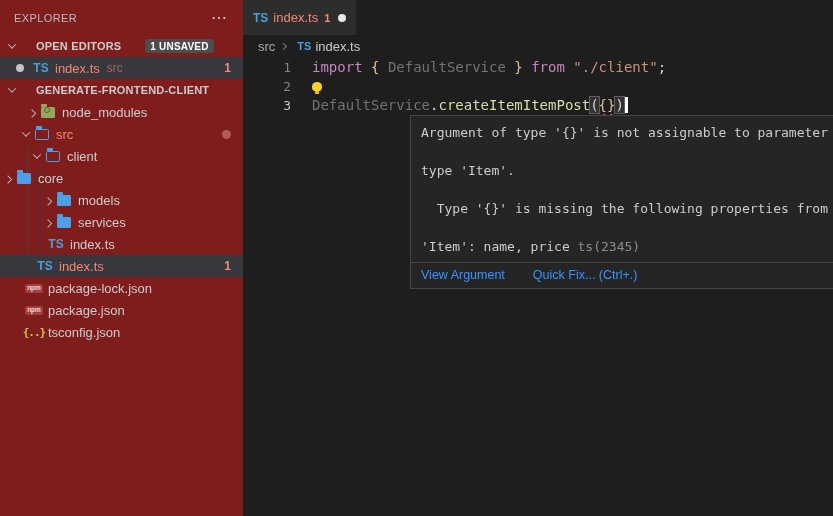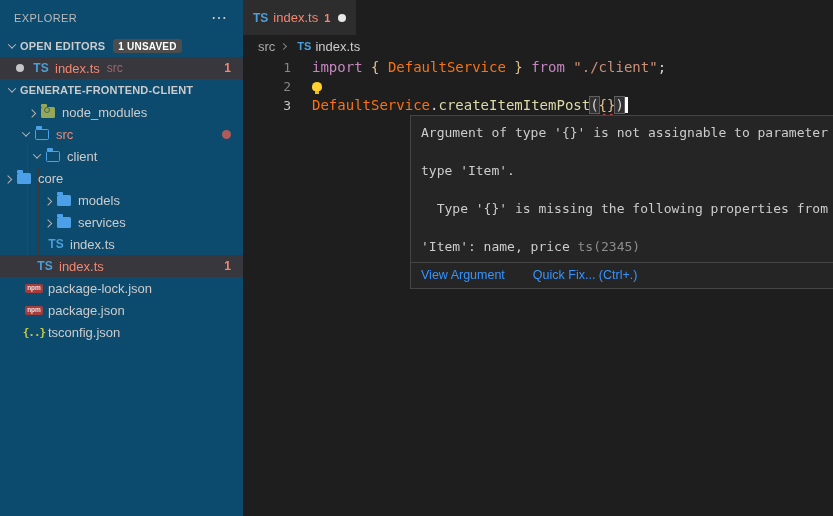--- a/index.html
+++ b/index.html
@@ -6,26 +6,26 @@
   html,body { width:833px; height:516px; overflow:hidden; }
   body {
     position:relative;
     background:#1e1e1e;
     font-family:"Liberation Sans", sans-serif;
     color:#cccccc;
     -webkit-font-smoothing:antialiased;
   }
 
   
-  .sidebar { position:absolute; left:0; top:0; width:243px; height:516px; background:#0c4a6e; overflow:hidden; }
+  .sidebar { position:absolute; left:0; top:0; width:243px; height:516px; background:#7f1d1d; overflow:hidden; }
   .sb-title { height:35px; display:flex; align-items:center; padding:0 12px 0 14px; }
   .sb-title-text { font-size:11px; color:#bbbbbb; letter-spacing:0.4px; flex:1; }
   .more-icon { color:#cccccc; font-size:16px; line-height:10px; cursor:pointer; padding:0 4px; }
 
-  .sect-header { height:22px; display:flex; align-items:center; font-size:11px; font-weight:bold; color:#cccccc; padding-left:4px; }
+  .sect-header { height:22px; display:flex; align-items:center; font-size:11px; font-weight:bold; color:#cccccc; padding-left:4px;gap:16px; }
   .sect-label { letter-spacing:0.2px; }
 
   .tw { width:16px; height:16px; flex:none; display:flex; align-items:center; justify-content:center; }
   .tw::before { content:""; width:5px; height:5px; border:solid #b8b8b8; border-width:0 1.2px 1.2px 0; transform:rotate(45deg) translate(-1px,-1px); }
   .tw.right::before { transform:rotate(-45deg) translate(-1px,1px); }
 
   .badge-pill { background:#4d4d4d; color:#ffffff; font-size:10px; font-weight:bold; padding:1.5px 5px; border-radius:3px; margin-left:8px; letter-spacing:0.2px; }
 
   .row { height:22px; display:flex; align-items:center; font-size:13px; color:#cccccc; position:relative; cursor:pointer; }
   .row.selected { background:#37373d; }
@@ -65,21 +65,21 @@
   .bc-item { cursor:pointer; }
   .bc-file { color:#cccccc; margin-left:4px; }
   .breadcrumb .ts-ic { margin-left:6px; font-size:11px; }
 
   .code { font-family:"DejaVu Sans Mono",monospace; font-size:14px; padding-top:1px; }
   .cline { height:19px; line-height:19px; display:flex; white-space:pre; }
   .gut { width:48px; flex:none; text-align:right; color:#858585; font-size:13px; }
   .gut.active { color:#c6c6c6; }
   .ccontent { padding-left:21px; white-space:pre; }
   .tok-kw { color:#c586c0; }
-  .tok-cls { color:#f97316; }
+  .tok-cls { color:#737373; }
   .tok-fn { color:#dcdcaa; }
   .tok-str { color:#ce9178; }
   .tok-fg { color:#d4d4d4; }
   .tok-brace { color:#e2c08d; }
   .pbox { outline:1px solid #5f5f5f; background:rgba(120,120,120,0.22); }
   .squig { text-decoration:underline wavy #f14c4c 1px; text-underline-offset:3px; }
   .cursor { display:inline-block; width:3px; height:16px; background:#ffffff; vertical-align:-3px; margin-left:1px; }
 
   .bulb { display:inline-block; width:10px; height:9px; border-radius:50% 50% 40% 40%; background:#fdd02f; position:relative; margin-top:5px; }
   .bulb::after { content:""; position:absolute; left:3px; bottom:-3px; width:4px; height:3px; background:#e8bd2a; }

